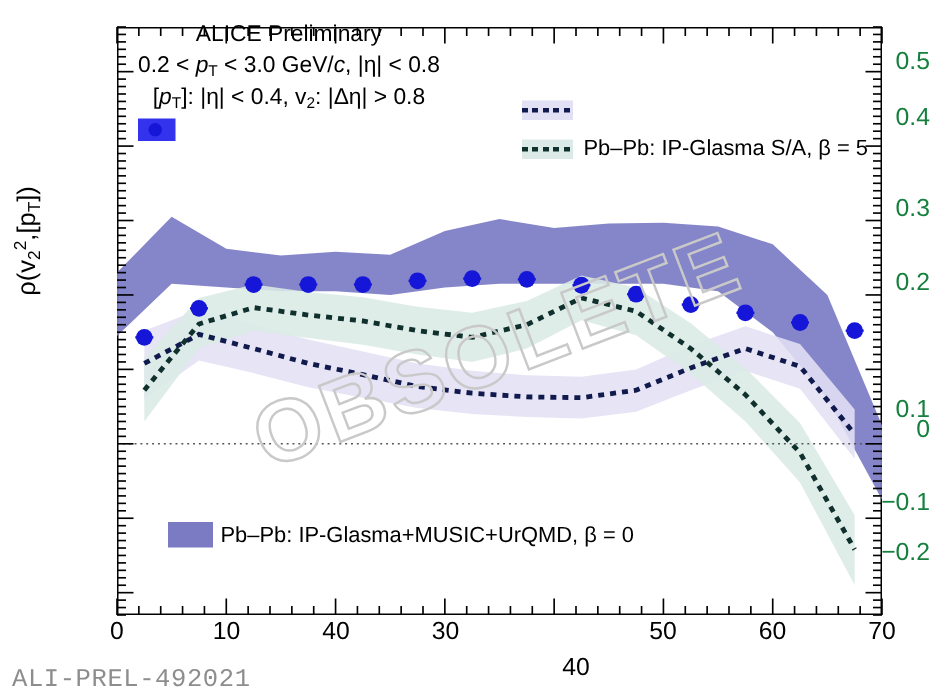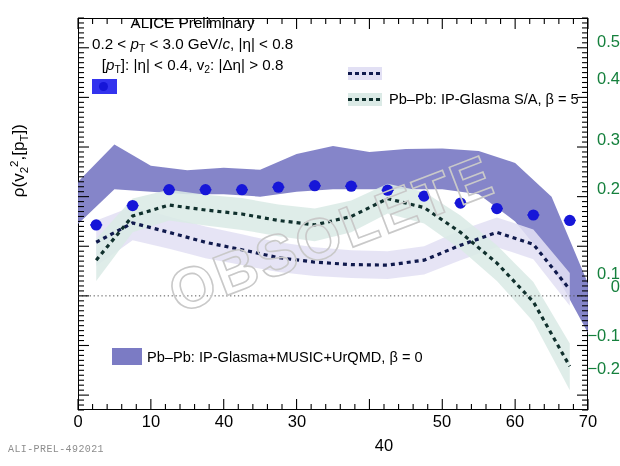--- a/index.html
+++ b/index.html
@@ -48,21 +48,21 @@
                align-items:center;gap:5px;font-size:14.6px;white-space:nowrap;}
   #band-swatch{width:30px;height:17px;background:#7b7bc4;}
 
   
   #watermark{position:absolute;left:160px;top:200px;font-size:58px;font-weight:bold;
     color:rgba(0,0,0,0);-webkit-text-stroke:1.6px #c9c9c9;
     transform:rotate(-21deg);letter-spacing:3px;pointer-events:none;
     font-family:"Liberation Sans",sans-serif;}
 
   
-  #footer-id{position:absolute;left:8px;top:444px;font-size:10px;
+  #footer-id{position:absolute;left:8px;top:444px;font-size:17px;
              font-family:"Liberation Mono",monospace;color:#8d8d8d;letter-spacing:.4px;}
 
   sub{font-size:.68em;vertical-align:-0.28em;}
   sup{font-size:.68em;vertical-align:0.52em;}
   .it{font-style:italic;}
 </style>
 </head>
 <body>
 
 <div id="root">

